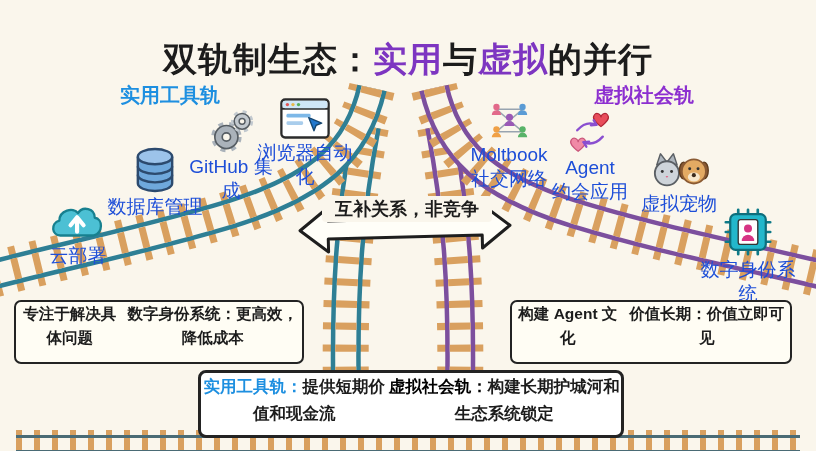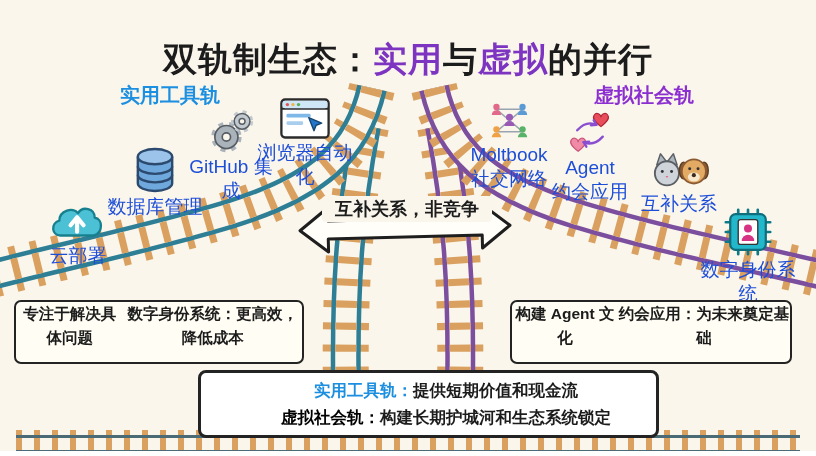--- a/index.html
+++ b/index.html
@@ -49,22 +49,22 @@
     position:absolute;background:#fffdf4;border:2.5px solid #232323;border-radius:7px;
     text-align:center;font-weight:700;font-size:15.5px;line-height:1.55;
     display:flex;flex-direction:row;justify-content:center;
   }
   .callout.left-box{left:14px;top:300px;width:286px;height:60px;}
   .callout.right-box{left:510px;top:300px;width:278px;height:60px;}
 
   .summary{
     position:absolute;left:198px;top:370px;width:420px;height:62px;
     background:#ffffff;border:3px solid #232323;border-radius:8px;
-    display:flex;flex-direction:column;justify-content:center;text-align:center;
-    font-size:16.5px;font-weight:800;line-height:1.65;padding-left:35px;
+    display:flex;flex-direction:row;justify-content:center;text-align:center;
+    font-size:16.5px;font-weight:800;line-height:1.65;
   }
   .summary .blue{color:#1d8fe0;}
   .summary .purple{color:#000000;margin-top:22px;}
 
   .bottom-strip{position:absolute;left:0;bottom:0;width:816px;height:5px;background:#ffffff;}
 </style>
 </head>
 <body>
 
 <div class="canvas">
@@ -214,21 +214,21 @@
         <circle cx="24" cy="22" r="1.6" fill="#333"></circle>
       <path d="M17.5 27 h3 l-1.5 2.2 z" fill="#e06a8a"></path>
       <ellipse cx="37" cy="21" rx="4.5" ry="9" fill="#8a5a33" stroke="#5f3c1e" stroke-width="1.5"></ellipse>
       <ellipse cx="59" cy="21" rx="4.5" ry="9" fill="#8a5a33" stroke="#5f3c1e" stroke-width="1.5"></ellipse>
       <circle cx="48" cy="22" r="13" fill="#e3aa63" stroke="#8a5a33" stroke-width="2"></circle>
       <circle cx="43.5" cy="19" r="1.6" fill="#333"></circle>
         <circle cx="52.5" cy="19" r="1.6" fill="#333"></circle>
       <ellipse cx="48" cy="28" rx="6.5" ry="4.8" fill="#f6e7cd"></ellipse>
       <circle cx="48" cy="26" r="2.2" fill="#3b2b1d"></circle>
     </svg>
-    <div class="lbl">互补关系</div>
+    <div class="lbl">虚拟宠物</div>
   </div>
 
   <div class="item" style="left:700px;top:208px;width:96px;">
     <svg class="ic" viewBox="0 0 54 54" width="48" height="48">
       <g stroke="#0e7a88" stroke-width="3" stroke-linecap="round">
         <path d="M16 2 v6 M27 2 v6 M38 2 v6 M16 46 v6 M27 46 v6 M38 46 v6 M2 16 h6 M2 27 h6 M2 38 h6 M46 16 h6 M46 27 h6 M46 38 h6"></path>
       </g>
       <rect x="7" y="7" width="40" height="40" rx="6" fill="#23b7cb" stroke="#0e6e7c" stroke-width="2.5"></rect>
       <rect x="16" y="13" width="22" height="28" rx="2.5" fill="#ffffff" stroke="#333333" stroke-width="1.5"></rect>
       <circle cx="27" cy="23" r="4.5" fill="#d63384"></circle>
@@ -239,21 +239,21 @@
 
   <div class="arrow-label">互补关系，非竞争</div>
 
   <div class="callout left-box">
     <div>专注于解决具体问题</div>
     <div>数字身份系统：更高效，降低成本</div>
   </div>
 
   <div class="callout right-box">
     <div>构建 Agent 文化</div>
-    <div>约会应用：为未来奠定基础</div>
+    <div>价值长期：价值立即可见</div>
   </div>
 
   <div class="summary">
     <div>
       <span class="blue">实用工具轨：</span><span>提供短期价值和现金流</span>
     </div>
     <div>
       <span class="purple">虚拟社会轨：</span><span>构建长期护城河和生态系统锁定</span>
     </div>
   </div>

